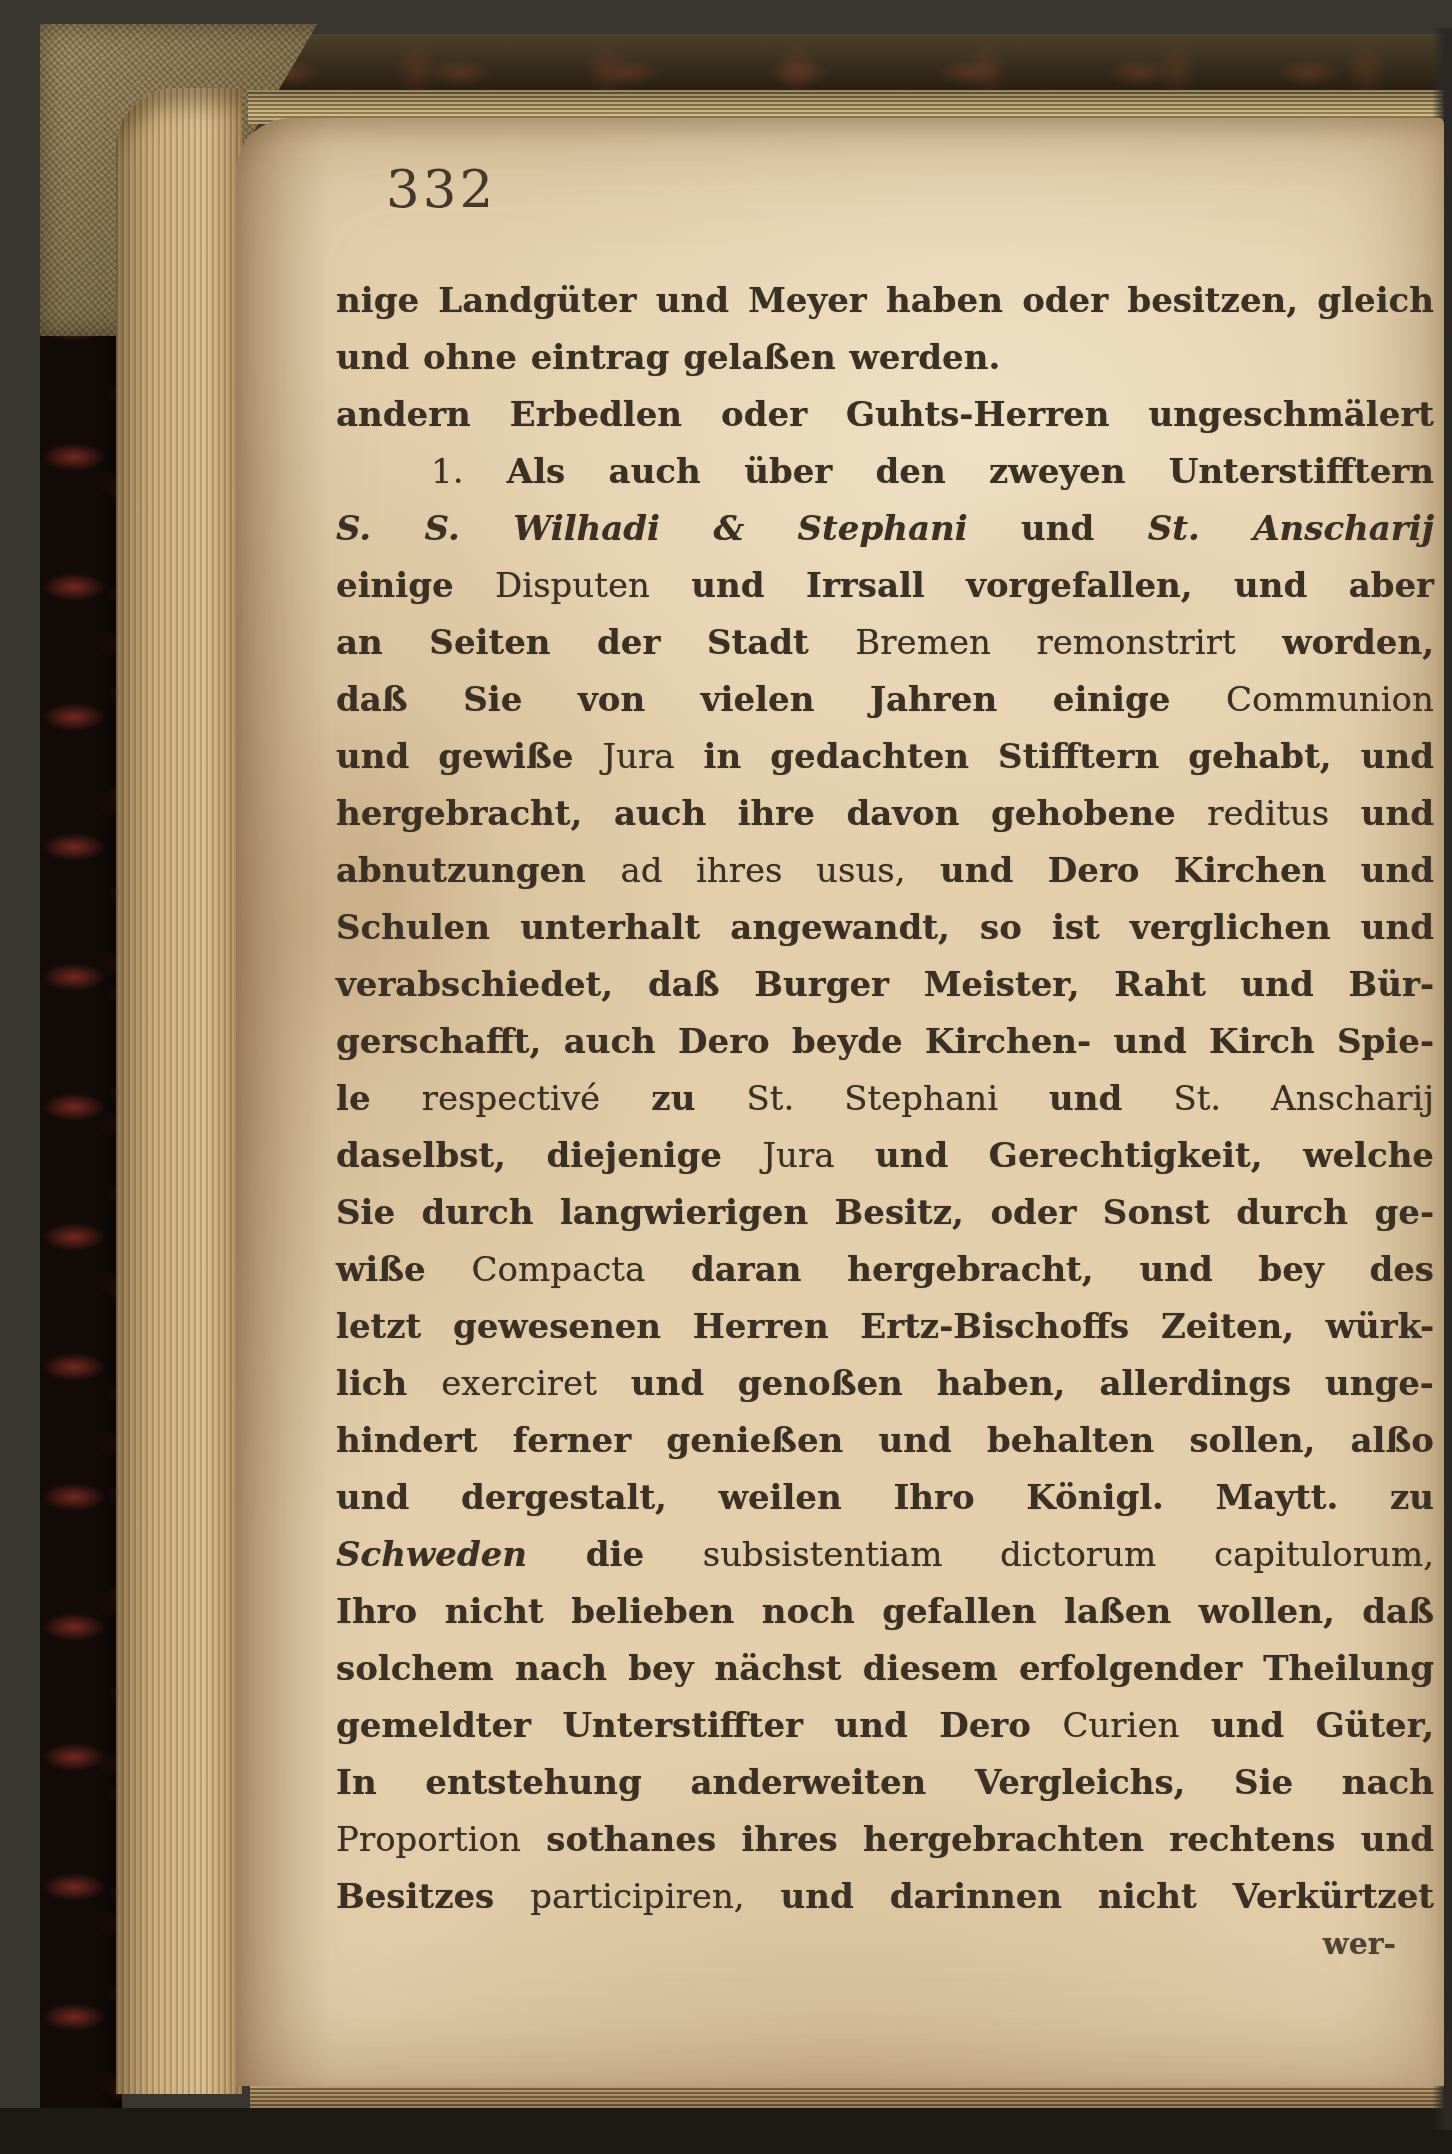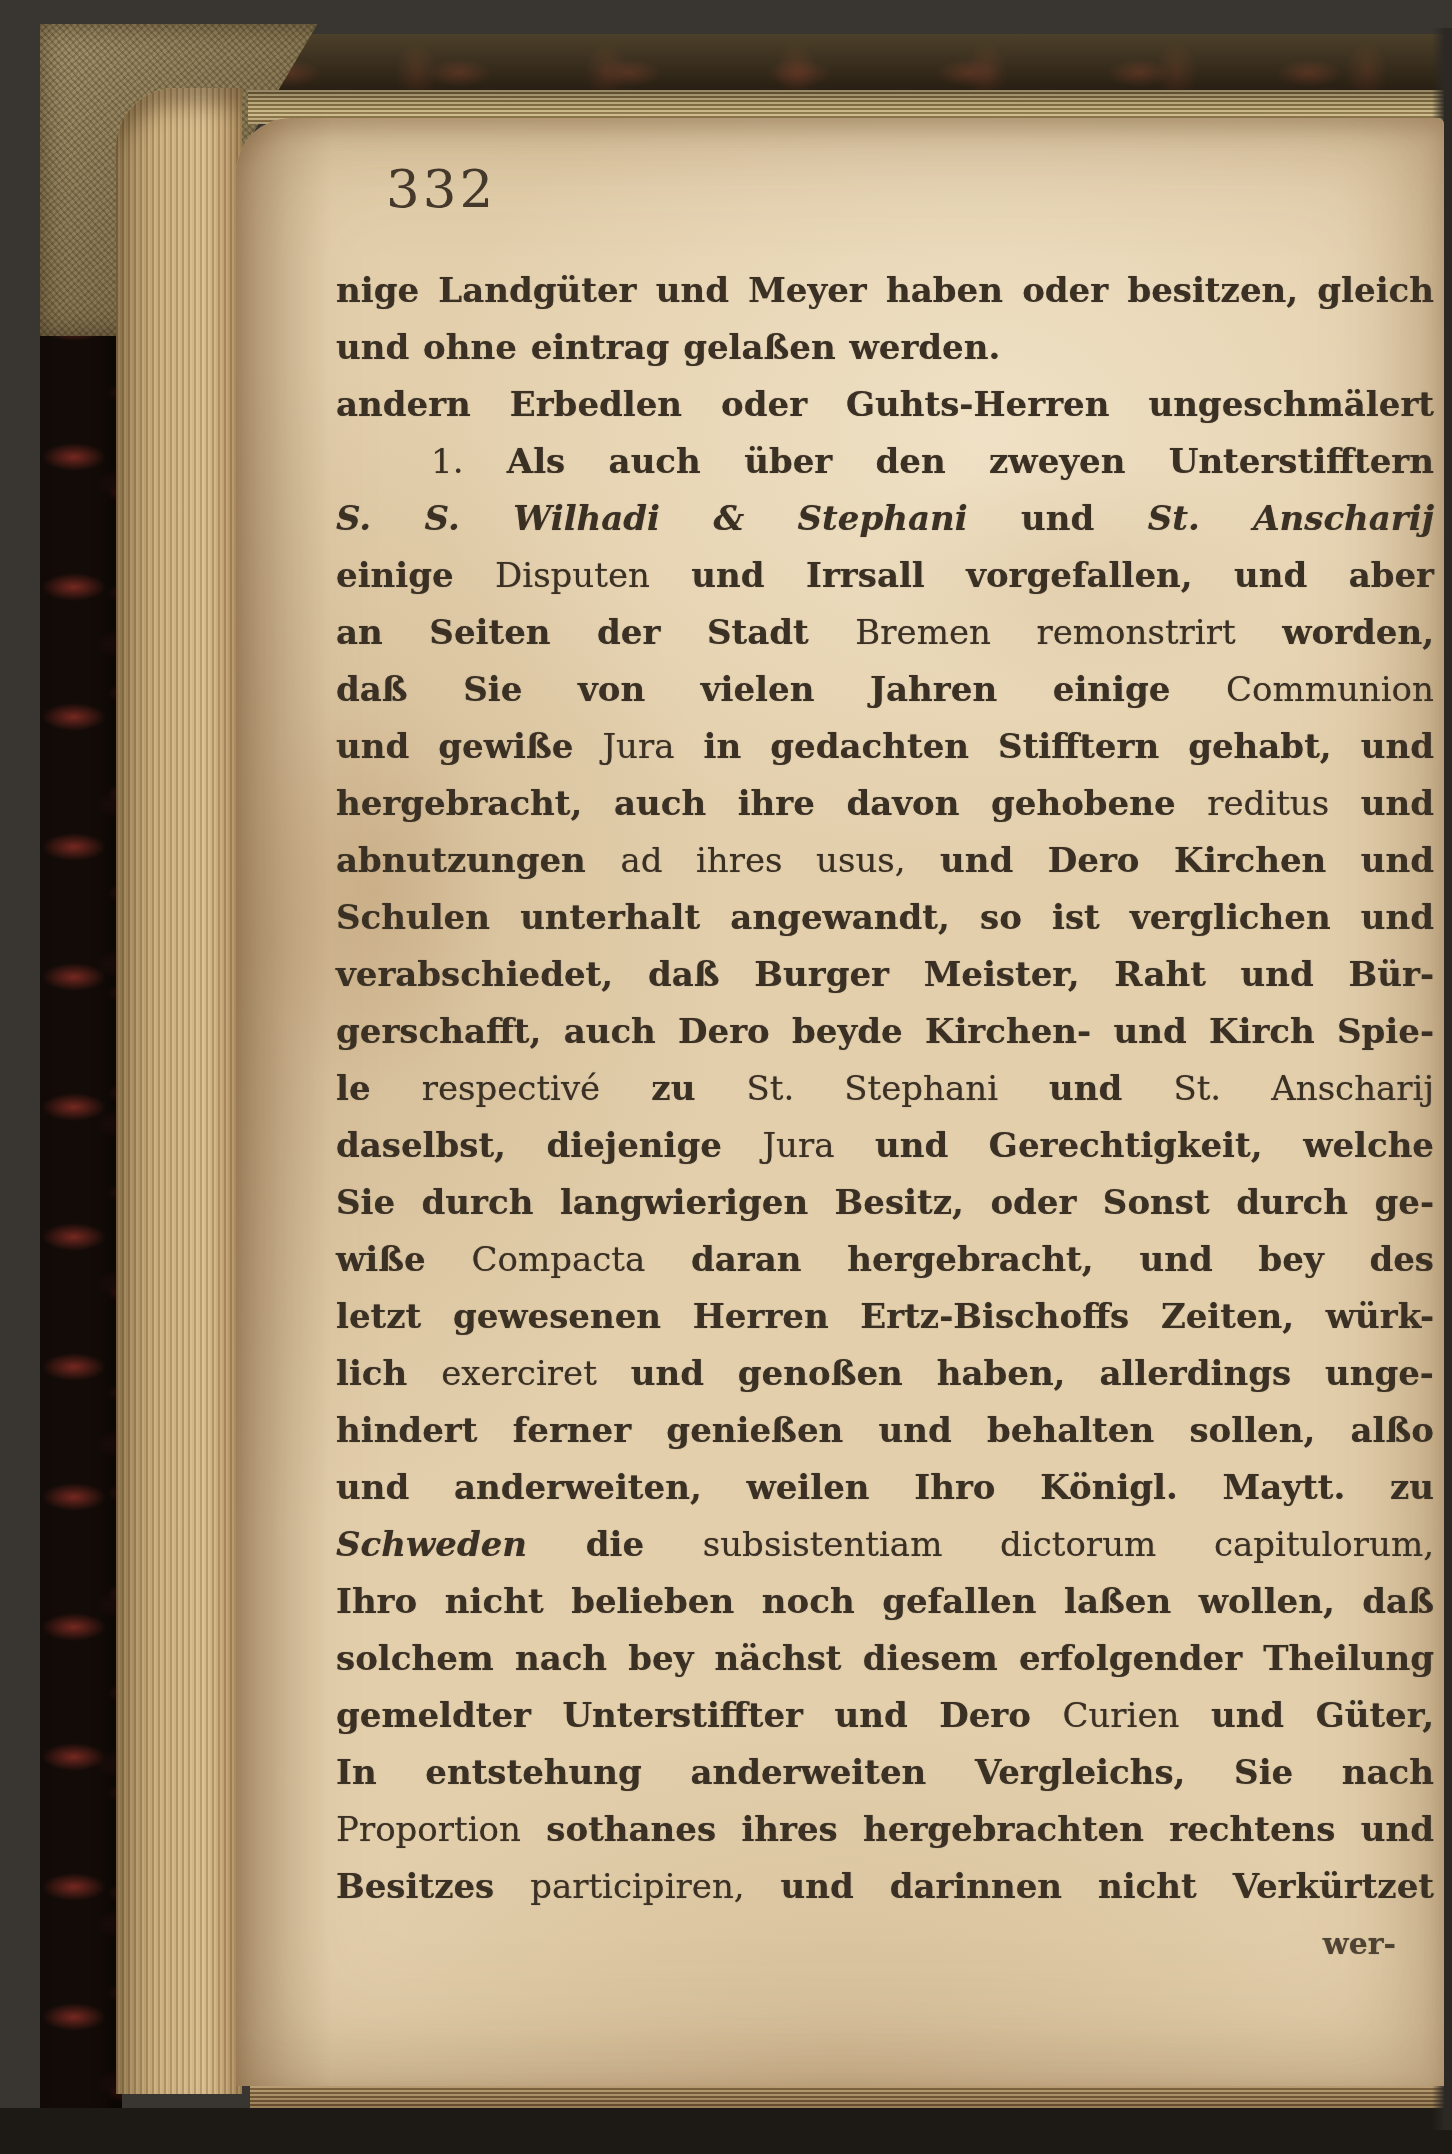--- a/index.html
+++ b/index.html
@@ -82,21 +82,21 @@
   .stain.s1 { left:10px; top:560px; width:260px; height:420px;
       background:radial-gradient(ellipse at center, rgba(158,118,70,0.20), transparent 70%); }
   .stain.s2 { left:640px; top:330px; width:420px; height:260px;
       background:radial-gradient(ellipse at center, rgba(175,140,95,0.14), transparent 70%); }
   
   .page-number {
     position:absolute; left:150px; top:40px;
     font-size:53px; letter-spacing:3px; font-weight:400;
     color: rgba(55,45,33,0.92);
   }
-  .text-block { position:absolute; left:100px; top:144px; width:1098px; }
+  .text-block { position:absolute; left:100px; top:154px; width:1098px; }
   .line {
     height:57px; line-height:57px; font-size:34px;
     color: var(--ink, #3a3024);
     text-shadow: 0 0 1px rgba(58,48,36,0.55);
     text-align:justify; text-align-last:justify;
     word-spacing:2px; white-space:normal;
   }
   .line.nj { text-align:left; text-align-last:auto; }
   .seg-f { font-weight:700; }
   .seg-a { font-weight:400; }
@@ -146,21 +146,21 @@
         <div class="line"><span class="seg-f">Schulen unterhalt angewandt, so ist verglichen und</span></div>
         <div class="line"><span class="seg-f">verabschiedet, daß Burger Meister, Raht und Bür-</span></div>
         <div class="line"><span class="seg-f">gerschafft, auch Dero beyde Kirchen- und Kirch Spie-</span></div>
         <div class="line"><span class="seg-f">le </span><span class="seg-a">respectivé</span><span class="seg-f"> zu </span><span class="seg-a">St. Stephani</span><span class="seg-f"> und </span><span class="seg-a">St. Anscharij</span></div>
         <div class="line"><span class="seg-f">daselbst, diejenige </span><span class="seg-a">Jura</span><span class="seg-f"> und Gerechtigkeit, welche</span></div>
         <div class="line"><span class="seg-f">Sie durch langwierigen Besitz, oder Sonst durch ge-</span></div>
         <div class="line"><span class="seg-f">wiße </span><span class="seg-a">Compacta</span><span class="seg-f"> daran hergebracht, und bey des</span></div>
         <div class="line"><span class="seg-f">letzt gewesenen Herren Ertz-Bischoffs Zeiten, würk-</span></div>
         <div class="line"><span class="seg-f">lich </span><span class="seg-a">exerciret</span><span class="seg-f"> und genoßen haben, allerdings unge-</span></div>
         <div class="line"><span class="seg-f">hindert ferner genießen und behalten sollen, alßo</span></div>
-        <div class="line"><span class="seg-f">und anderweiten, weilen Ihro Königl. Maytt. zu</span></div>
+        <div class="line"><span class="seg-f">und dergestalt, weilen Ihro Königl. Maytt. zu</span></div>
         <div class="line"><span class="seg-i">Schweden</span><span class="seg-f"> die </span><span class="seg-a">subsistentiam dictorum capitulorum,</span></div>
         <div class="line"><span class="seg-f">Ihro nicht belieben noch gefallen laßen wollen, daß</span></div>
         <div class="line"><span class="seg-f">solchem nach bey nächst diesem erfolgender Theilung</span></div>
         <div class="line"><span class="seg-f">gemeldter Unterstiffter und Dero </span><span class="seg-a">Curien</span><span class="seg-f"> und Güter,</span></div>
         <div class="line"><span class="seg-f">In entstehung anderweiten Vergleichs, Sie nach</span></div>
         <div class="line"><span class="seg-a">Proportion</span><span class="seg-f"> sothanes ihres hergebrachten rechtens und</span></div>
         <div class="line"><span class="seg-f">Besitzes </span><span class="seg-a">participiren,</span><span class="seg-f"> und darinnen nicht Verkürtzet</span></div>
       </div>
 
     <div class="catchword">wer-</div>

